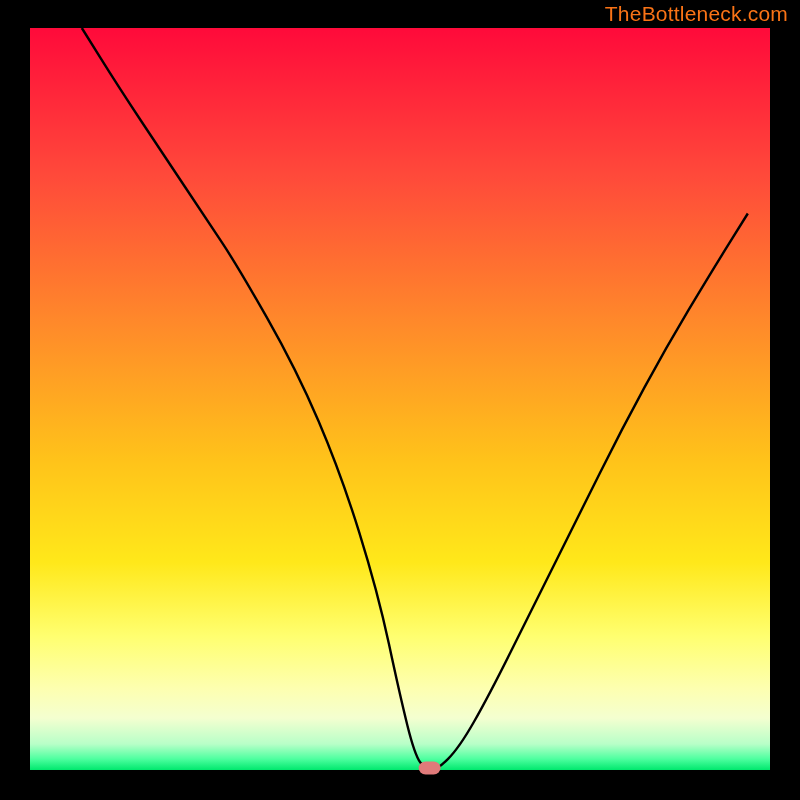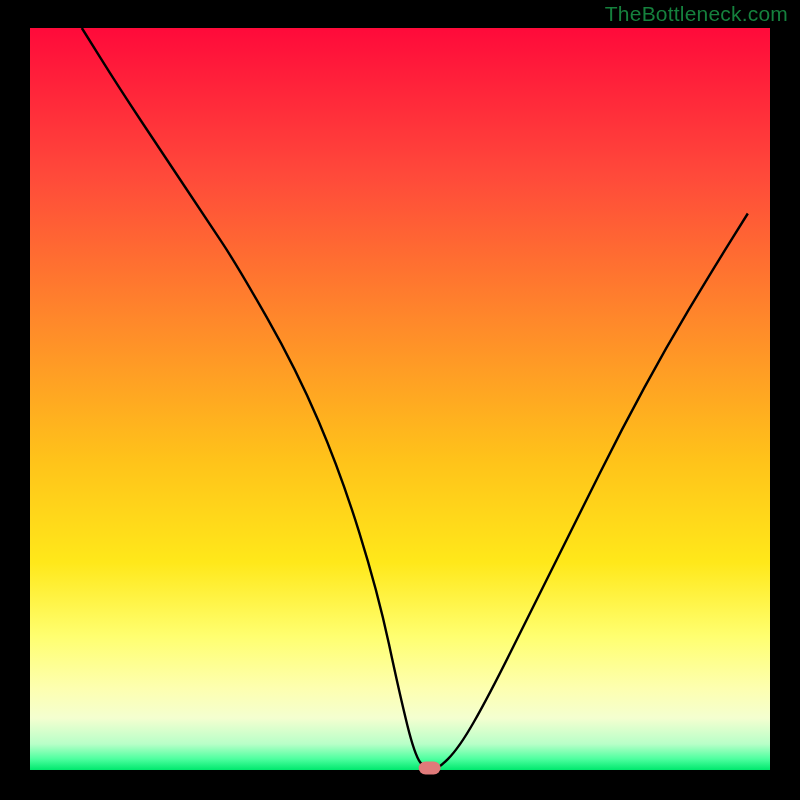--- a/index.html
+++ b/index.html
@@ -18,21 +18,21 @@
   }
   svg {
     position: absolute;
     top: 0;
     left: 0;
   }
   .watermark {
     position: absolute;
     top: 2px;
     right: 12px;
-    color: #15803d;
+    color: #f97316;
     font-size: 21px;
     font-weight: 500;
     letter-spacing: 0.2px;
     user-select: none;
   }
 </style>
 </head>
 <body>
 
 <div class="stage">

